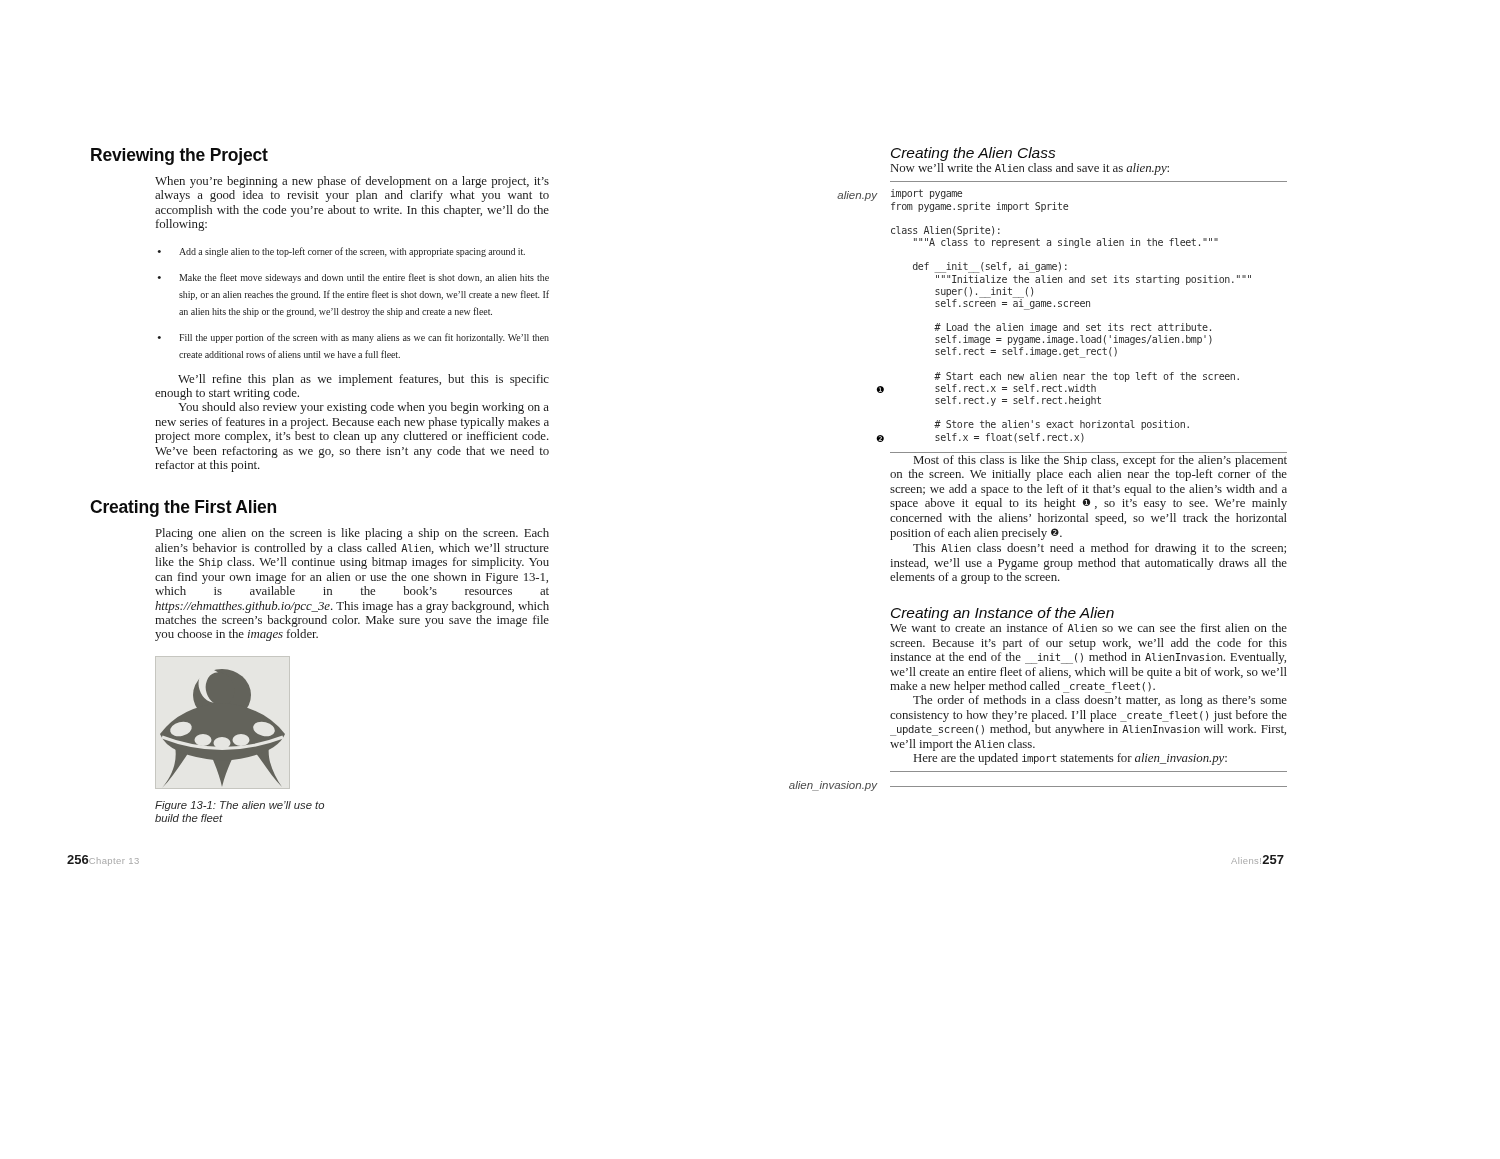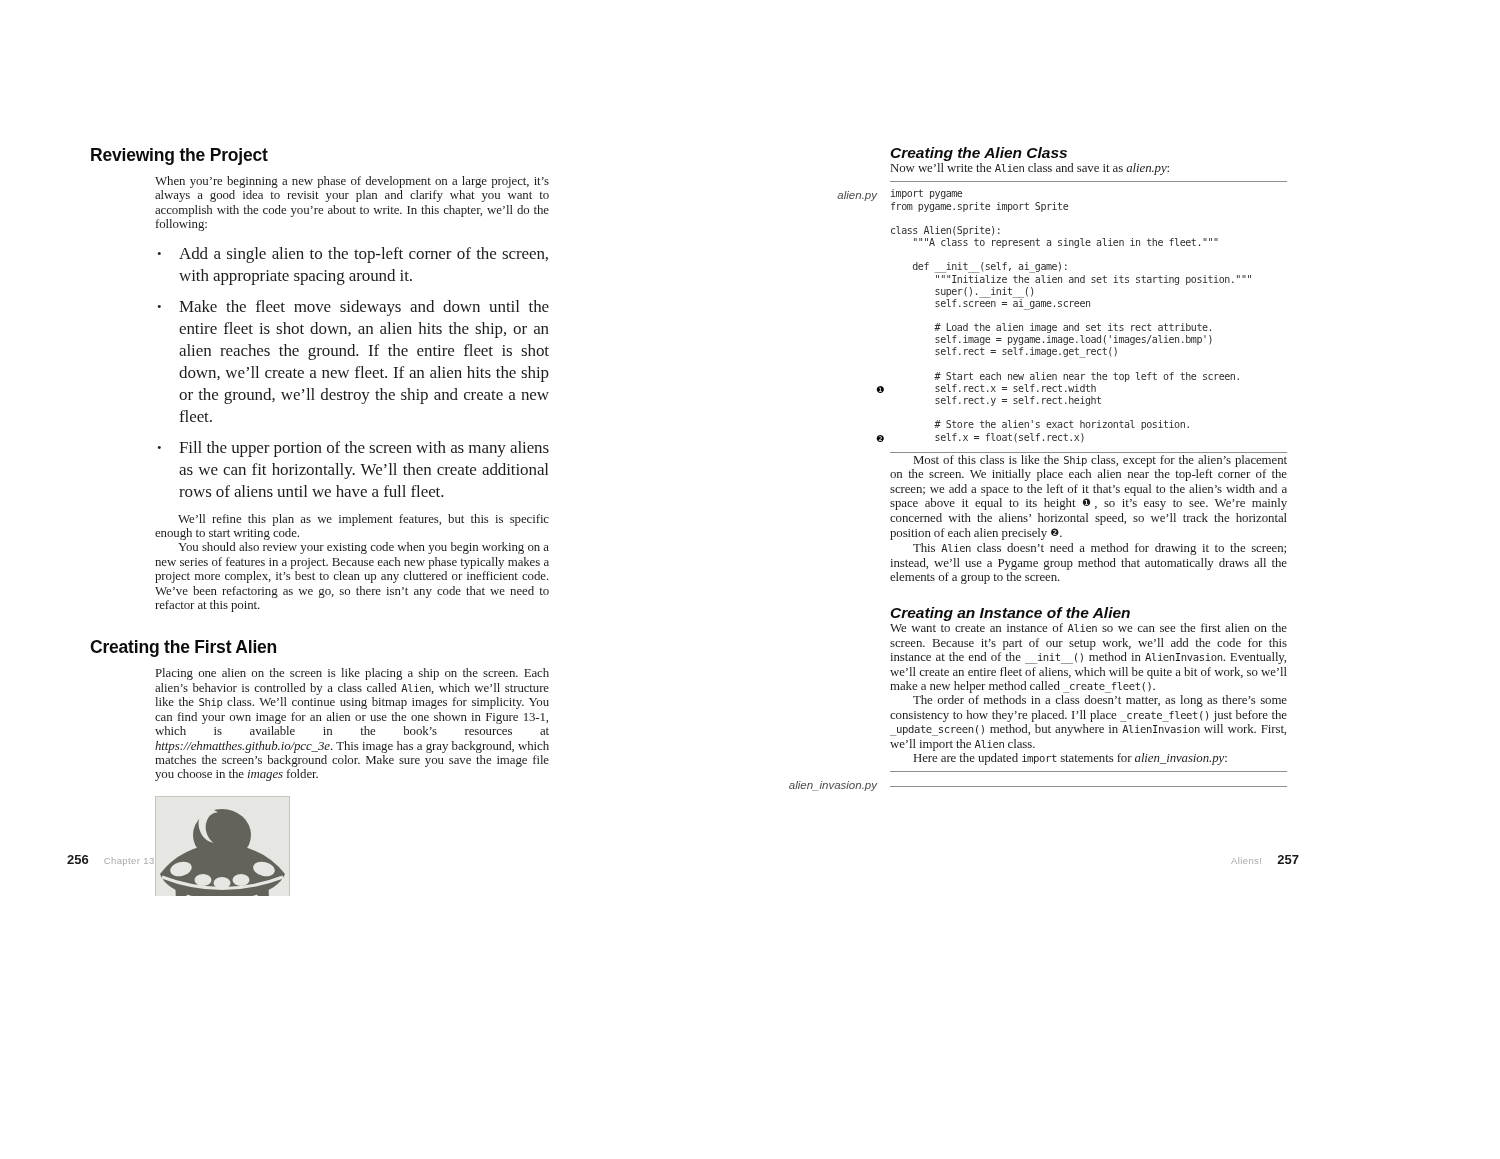--- a/index.html
+++ b/index.html
@@ -10,36 +10,36 @@
   
   .col-left  { position:absolute; left:90px;  top:146px; width:459px; }
   .col-right { position:absolute; left:890px; top:144px; width:397px; }
 
   
   .a-head {
     font-family:"Liberation Sans", sans-serif; font-weight:bold;
     font-size:17.5px; line-height:19px; letter-spacing:-0.2px; color:#0d0d0d; margin:0;
   }
   .b-head {
-    font-family:"Liberation Sans", sans-serif; font-weight:bold; font-style:italic;
+    font-family:"Liberation Sans", sans-serif; font-weight:normal; font-style:italic;
     font-size:15.5px; line-height:17px; color:#0d0d0d; margin:0;
   }
 
   
   .body-indent { margin-left:65px; }
   p.body {
     font-size:12.9px; line-height:14.4px; text-align:justify; margin:0;
     letter-spacing:-0.1px;
   }
   p.first { margin-top:9px; }
   p.ind { text-indent:23px; }
 
   ul.bullets { margin:11px 0 0 0; padding:0 0 0 24px; list-style:none; }
   ul.bullets li {
-    position:relative; font-size:17px; line-height:22px; text-align:justify;
+    position:relative; font-size:10px; line-height:17px; text-align:justify;
     margin-bottom:9px; letter-spacing:-0.1px;
   }
   ul.bullets li::before { content:"\2022"; position:absolute; left:-22px; top:0; font-size:13px; }
 
   
   .seg-p { }
   .seg-c { font-family:"DejaVu Sans Mono", monospace; font-size:10.6px; letter-spacing:-0.4px; }
   .seg-i { font-style:italic; }
   .seg-m { font-family:"DejaVu Sans", sans-serif; font-size:10px; position:relative; top:-1px; }
 
@@ -69,21 +69,21 @@
   
   .figure-wrap { margin:14px 0 0 65px; width:135px; }
   .figure-img { display:block; width:135px; height:133px; }
   .figure-caption {
     margin:10px 0 0 65px; width:180px;
     font-family:"Liberation Sans", sans-serif; font-style:italic;
     font-size:11.3px; line-height:13.5px; color:#2b2b2b;
   }
 
   
-  .footer { position:absolute; top:852px; display:flex; align-items:baseline; gap:15px; }
+  .footer { position:absolute; top:852px; display:flex; align-items:baseline; }
   .footer-left  { left:67px; }
   .footer-right { left:1231px; }
   .page-num {
     font-family:"Liberation Sans", sans-serif; font-weight:bold;
     font-size:13px; color:#1a1a1a;
   }
   .running-head {
     font-family:Liberation Sans, sans-serif; font-size:9.5px;
     color:#a8a8a8; letter-spacing:0.4px;
   }

